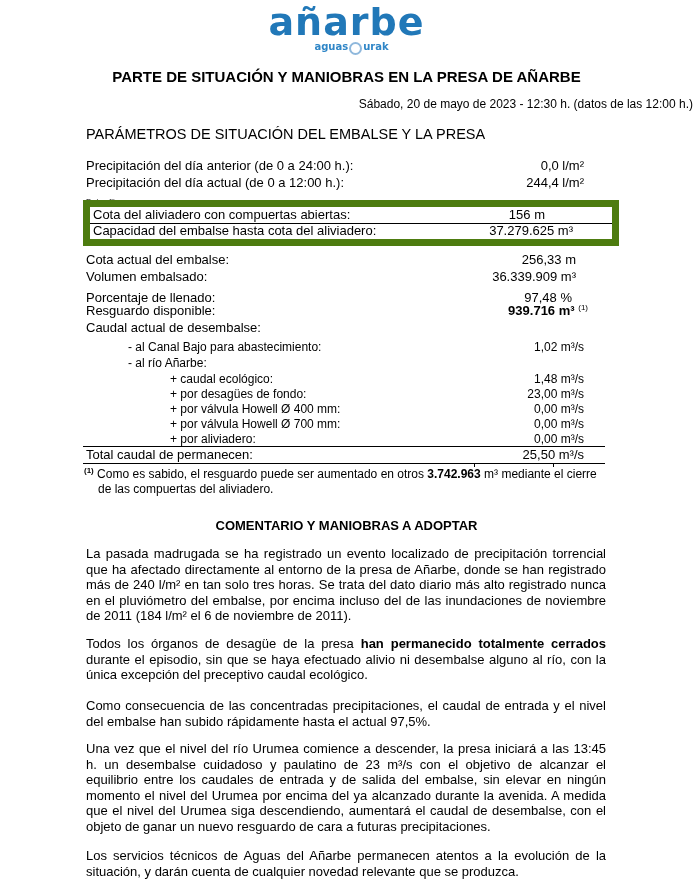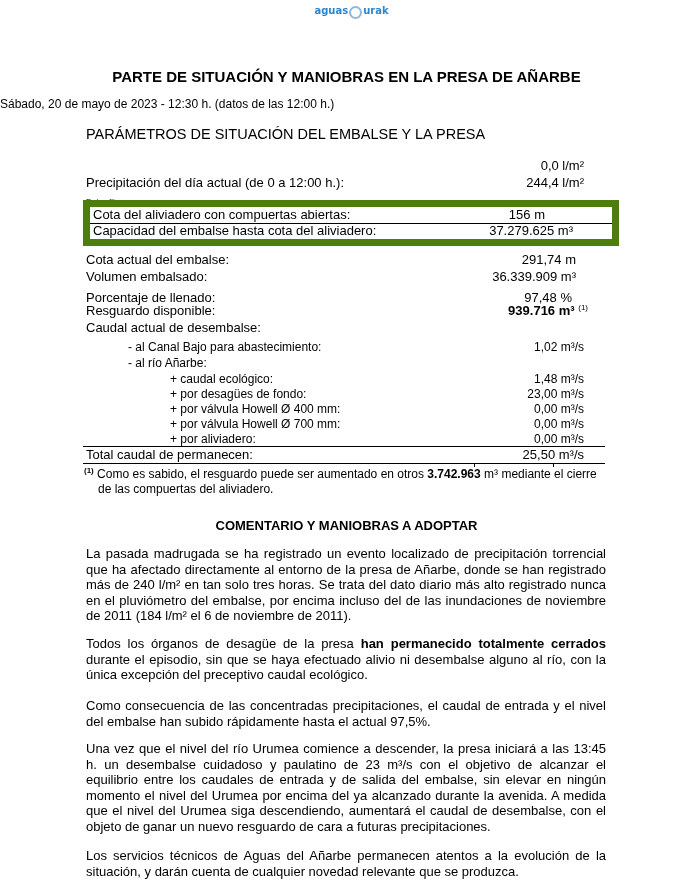--- a/index.html
+++ b/index.html
@@ -2,21 +2,21 @@
 <html><head>
 <meta charset="utf-8">
 <style>
   html, body { margin: 0; padding: 0; background: #ffffff; }
   body { width: 693px; height: 884px; position: relative; overflow: hidden; font-family: "Liberation Sans", sans-serif; color: #000; }
   .logo { position: absolute; left: 0; width: 693px; top: 4px; text-align: center; }
   .logo-main { font-family: "DejaVu Sans", sans-serif; font-size: 38px; font-weight: bold; color: #2178b8; letter-spacing: 1px; line-height: 36px; }
   .logo-sub { font-family: "DejaVu Sans", sans-serif; font-size: 10px; font-weight: bold; color: #2f86c7; line-height: 12px; margin-left: 10px; }
   .logo-drop { display: inline-block; width: 9px; height: 9px; border: 2px solid #8fb8dc; border-radius: 50%; vertical-align: middle; margin: 0 1px; position: relative; top: 2px;}
   .title { position: absolute; top: 68px; left: 0; width: 693px; text-align: center; font-weight: bold; font-size: 15px; }
-  .date { position: absolute; top: 97px; left: 0; width: 693px; text-align: left; font-size: 12px; }
+  .date { position: absolute; top: 97px; left: 0; width: 693px; text-align: right; font-size: 12px; }
   .section-h { position: absolute; top: 126px; left: 86px; font-size: 14.5px; font-weight: normal; }
   .row { position: absolute; left: 86px; width: 498px; font-size: 13px; height: 16px; line-height: 16px; }
   .row .lbl { position: absolute; left: 0; }
   .row .val { position: absolute; right: 0; text-align: right; padding-left: 18px; }
   .row.sm { font-size: 12px; }
   .fixed-label { position: absolute; top: 197px; left: 86px; font-size: 8px; }
   .fixed-box { position: absolute; top: 200px; left: 83px; width: 522px; height: 32px; border: 7px solid #4d7c0f; }
   .fixed-box .row { left: 3px; width: 500px; }
   .hline { position: absolute; height: 1px; background: #000; }
   .vline { position: absolute; width: 1px; background: #000; }
@@ -24,31 +24,33 @@
   .bold { font-weight: bold; }
   .footnote { position: absolute; top: 467px; left: 84px; width: 520px; font-size: 12px; line-height: 15px; }
   .footnote .fn-text { display: block; padding-left: 14px; text-indent: -14px; }
   .section-h2 { position: absolute; top: 518px; left: 0; width: 693px; text-align: center; font-size: 13px; font-weight: bold; }
   .para { position: absolute; left: 86px; width: 520px; font-size: 13px; line-height: 15.5px; text-align: justify; }
 </style>
 </head>
 <body>
 
 <div class="logo">
+  <div class="logo-main">añarbe</div>
   <div class="logo-sub">
     <span>aguas</span><span class="logo-drop"></span><span>urak</span>
   </div>
 </div>
 
 <div class="title">PARTE DE SITUACIÓN Y MANIOBRAS EN LA PRESA DE AÑARBE</div>
 <div class="date">Sábado, 20 de mayo de 2023 - 12:30 h. (datos de las 12:00 h.)</div>
 
 <div class="section-h">PARÁMETROS DE SITUACIÓN DEL EMBALSE Y LA PRESA</div>
 
 <div class="row" style="top:158px;">
+  <span class="lbl">Precipitación del día anterior (de 0 a 24:00 h.):</span>
   <span class="val">0,0 l/m²</span>
 </div>
 <div class="row" style="top:175px;">
   <span class="lbl">Precipitación del día actual (de 0 a 12:00 h.):</span>
   <span class="val">244,4 l/m²</span>
 </div>
 
 <div class="fixed-label">Datos fijos:</div>
 <div class="fixed-box">
   <div class="row" style="top:0px;">
@@ -57,21 +59,21 @@
   </div>
   <div class="hline" style="top:16px; left:0; width:522px;"></div>
   <div class="row" style="top:16px;">
     <span class="lbl">Capacidad del embalse hasta cota del aliviadero:</span>
     <span class="val" style="right:20px;">37.279.625 m³</span>
   </div>
 </div>
 
 <div class="row" style="top:252px;">
   <span class="lbl">Cota actual del embalse:</span>
-  <span class="val" style="right:8px;">291,74 m</span>
+  <span class="val" style="right:8px;">256,33 m</span>
 </div>
 <div class="row" style="top:269px;">
   <span class="lbl">Volumen embalsado:</span>
   <span class="val" style="right:8px;">36.339.909 m³</span>
 </div>
 <div class="row" style="top:290px;">
   <span class="lbl">Porcentaje de llenado:</span>
   <span class="val" style="right:12px;">97,48 %</span>
 </div>
 <div class="row" style="top:303px;">

